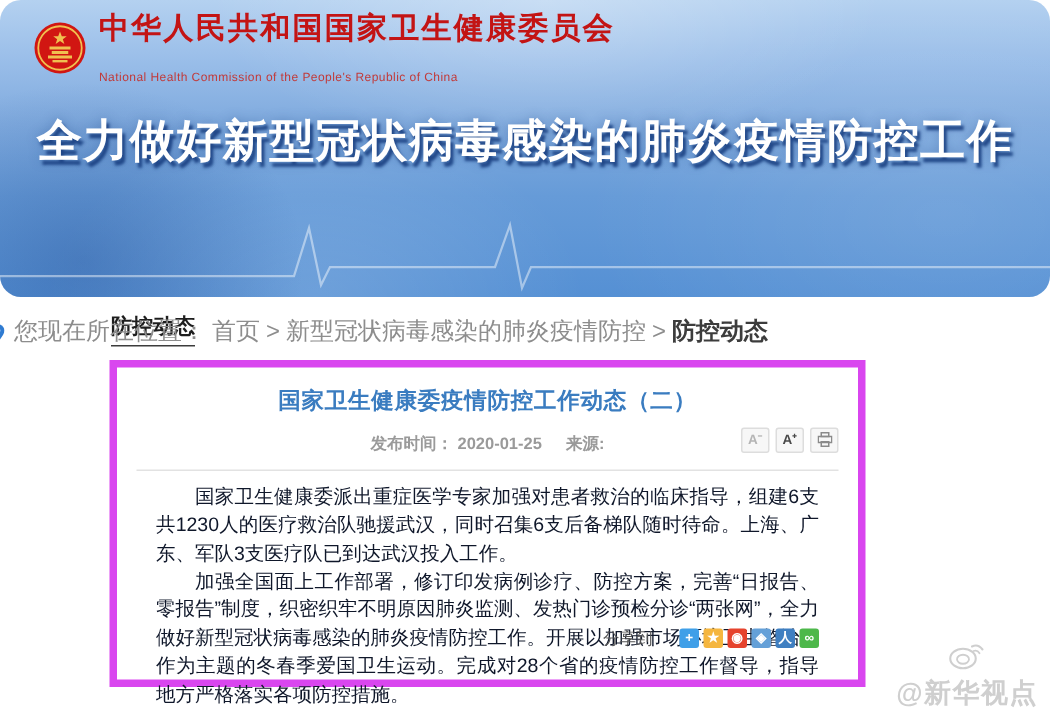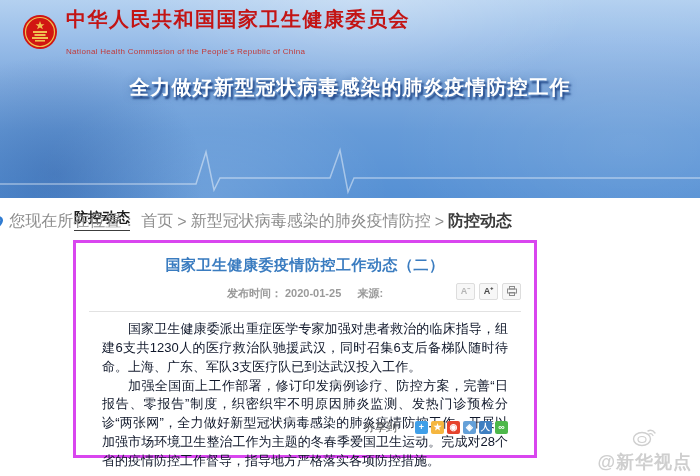--- a/index.html
+++ b/index.html
@@ -6,43 +6,43 @@
   .page{position:relative;width:700px;height:476px;overflow:hidden;background:#fff;
         font-family:"Liberation Sans",sans-serif;}
 
   
   .hero{position:absolute;left:0;top:0;width:700px;height:198px;
     background:
       radial-gradient(ellipse 320px 150px at 52% 0%, rgba(255,255,255,.28), rgba(255,255,255,0) 70%),
       radial-gradient(ellipse 210px 170px at 8% 88%, rgba(28,68,138,.32), rgba(28,68,138,0) 70%),
       radial-gradient(ellipse 250px 160px at 30% 100%, rgba(255,255,255,.14), rgba(255,255,255,0) 72%),
       radial-gradient(ellipse 320px 190px at 90% 72%, rgba(255,255,255,.10), rgba(255,255,255,0) 75%),
-      linear-gradient(180deg,#b4d1f0 0%,#9abee9 20%,#7faade 42%,#669bd8 66%,#5590d4 100%);}
+      linear-gradient(180deg,#b4d1f0 0%,#9abee9 20%,#7faade 42%,#669bd8 66%,#5590d4 100%); border-radius: 14px;}
   .gov-header{position:absolute;left:22px;top:8px;display:flex;align-items:center;gap:8px;}
   .emblem{width:36px;height:36px;flex:0 0 36px;}
   .org-cn{color:#c31414;font-size:20px;font-weight:bold;letter-spacing:1.5px;line-height:1.1;}
   .org-en{color:#c13a3a;font-size:8px;letter-spacing:.3px;margin-top:17px;}
   .hero-title{position:absolute;left:0;right:0;top:74px;text-align:center;color:#fff;
-    font-size:20px;font-weight:bold;letter-spacing:1px;
+    font-size:30px;font-weight:bold;letter-spacing:1px;
     text-shadow:2px 3px 2px rgba(24,62,128,.9),0 0 8px rgba(24,62,128,.35);}
   .ecg{position:absolute;left:0;bottom:0;}
 
   
   .crumb-strip{position:absolute;left:0;top:198px;width:572px;height:44px;background:#fff;}
   .section-tab{position:absolute;left:74px;top:11px;font-size:14px;font-weight:bold;color:#1e1e1e;
     padding-bottom:3px;border-bottom:1.5px solid #3c3c3c;cursor:pointer;}
   .breadcrumb{position:absolute;right:60px;top:13px;display:flex;align-items:center;gap:4px;
     font-size:16px;color:#8d8d8d;white-space:nowrap;}
   .breadcrumb a{color:#8d8d8d;text-decoration:none;cursor:pointer;font-family:Liberation Mono, monospace;}
   .breadcrumb .current{color:#3c3c3c;font-weight:bold;}
   .pin{margin-right:2px;}
 
   
-  .card{position:absolute;left:73px;top:240px;width:464px;height:218px;background:#fff;
-    border:3px solid #d946ef;box-sizing:border-box;}
+  .card{position:absolute;left:73px;top:240px;width:504px;height:218px;background:#fff;
+    border:5px solid #d946ef;box-sizing:border-box;}
   .card h1{margin:13px 10px 0;text-align:center;font-size:15px;color:#3a7cc0;font-weight:bold;letter-spacing:.5px;}
   .meta{position:relative;text-align:center;font-size:11px;color:#9a9a9a;margin-top:11px;font-weight:bold;}
   .meta .sep{display:inline-block;width:10px;}
   .tools{position:absolute;right:13px;top:-3px;display:flex;gap:4px;}
   .tool-btn{width:17px;height:15px;border:1px solid #ddd;background:#f7f7f7;border-radius:2px;
     font-size:9px;line-height:14px;text-align:center;color:#b5b5b5;cursor:pointer;}
   .tool-btn.dark{color:#4a4a4a;}
   .divider{border:none;border-top:1px solid #e2e2e2;margin:10px 13px 0;}
   .article-body{padding:8px 26px 0;font-size:13px;color:#0f172a;line-height:1.45;text-align:justify;}
   .article-body p{margin:0;text-indent:2em;}

